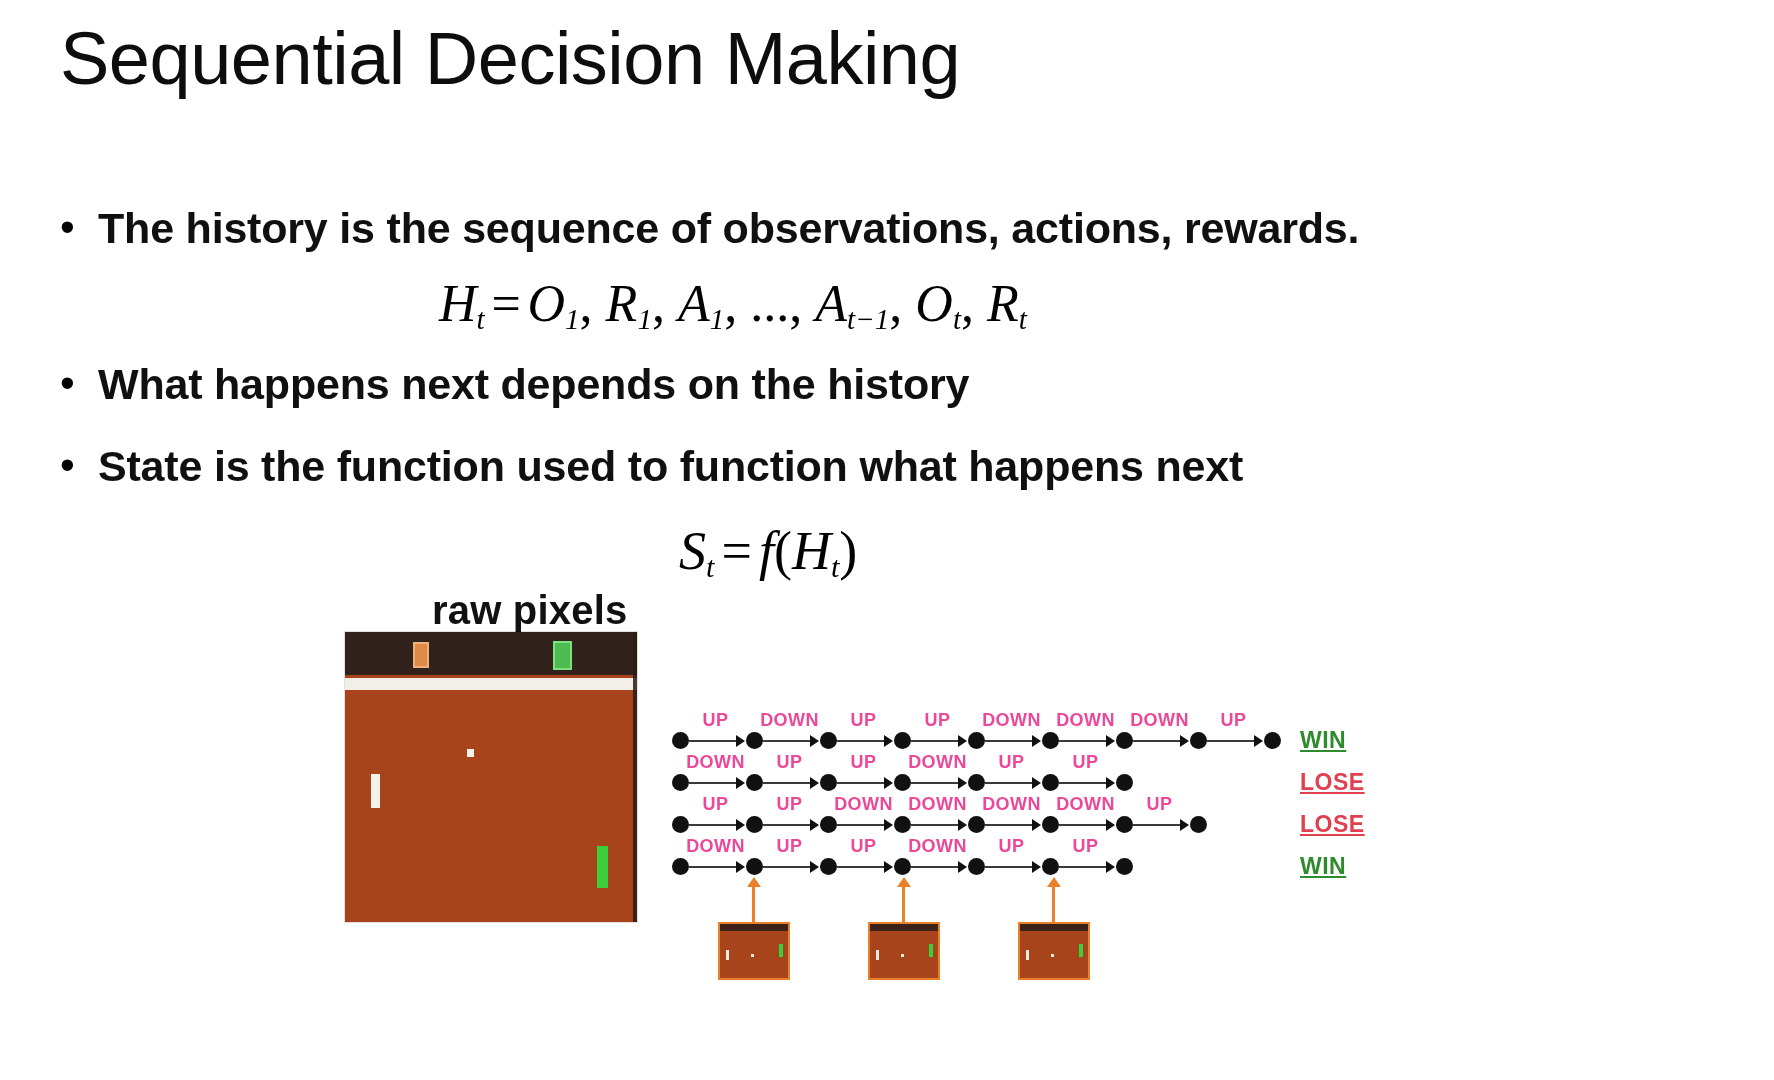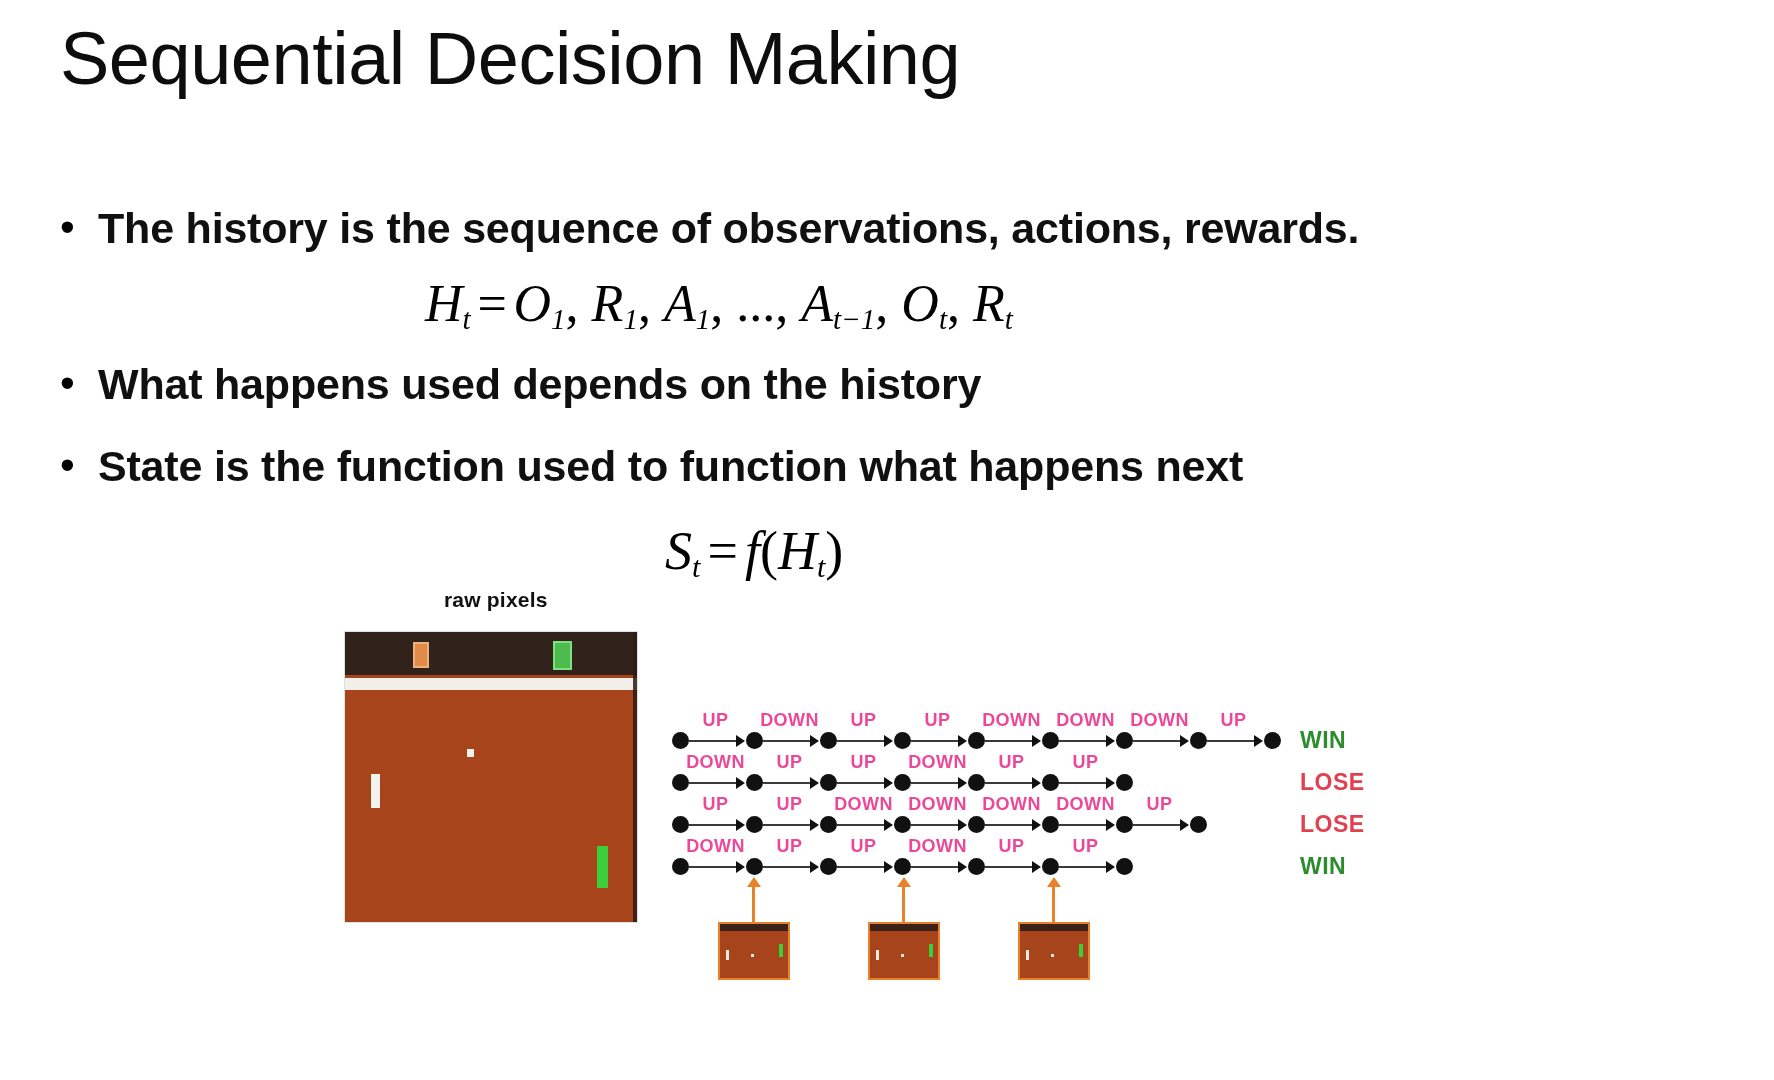--- a/index.html
+++ b/index.html
@@ -56,20 +56,21 @@
   #bullet-2 { top: 362px; }
   #bullet-3 { top: 444px; }
 
   
   .formula {
     position: absolute;
     font-family: "Liberation Serif", serif;
     font-style: italic;
     color: #000;
     white-space: nowrap;
+    margin-left: 14px;
   }
   #formula-history {
     left: 425px;
     top: 274px;
     font-size: 52px;
   }
   #formula-state {
     left: 665px;
     top: 520px;
     font-size: 54px;
@@ -83,23 +84,23 @@
   }
   .formula .op {
     font-style: normal;
     margin: 0 0.13em;
   }
   .formula .comma { font-style: normal; }
 
   
   #raw-pixels-label {
     position: absolute;
-    left: 444px;
+    left: 432px;
     top: 588px;
-    font-size: 21px;
+    font-size: 40px;
     font-weight: 600;
     color: #111;
     letter-spacing: 0.2px;
   }
 
   
   #pong-frame {
     position: absolute;
     left: 345px;
     top: 632px;
@@ -210,20 +211,21 @@
     transform: translateX(-50%);
     white-space: nowrap;
   }
   .seq-outcome {
     position: absolute;
     font-size: 23px;
     font-weight: 700;
     letter-spacing: 0.5px;
     top: 17px;
     white-space: nowrap;
+    text-decoration: underline;
   }
 
   
   .obs-thumb {
     position: absolute;
     width: 72px;
     height: 58px;
     background: #a8441c;
     border: 2px solid #e8812a;
     box-sizing: border-box;
@@ -275,21 +277,21 @@
   <span class="bullet-dot">•</span>
   <span class="bullet-text">The history is the sequence of observations, actions, rewards.</span>
 </div>
 
 <div class="formula" id="formula-history">
   <span>H<sub>t</sub><span class="op">=</span>O<sub>1</sub><span class="comma">,&nbsp;</span>R<sub>1</sub><span class="comma">,&nbsp;</span>A<sub>1</sub><span class="comma">,&nbsp;</span><span class="up">...</span><span class="comma">,&nbsp;</span>A<sub>t−1</sub><span class="comma">,&nbsp;</span>O<sub>t</sub><span class="comma">,&nbsp;</span>R<sub>t</sub></span>
 </div>
 
 <div class="bullet-row" id="bullet-2">
   <span class="bullet-dot">•</span>
-  <span class="bullet-text">What happens used depends on the history</span>
+  <span class="bullet-text">What happens next depends on the history</span>
 </div>
 
 <div class="bullet-row" id="bullet-3">
   <span class="bullet-dot">•</span>
   <span class="bullet-text">State is the function used to function what happens next</span>
 </div>
 
 <div class="formula" id="formula-state">
   <span>S<sub>t</sub><span class="op">=</span>f<span class="up">(</span>H<sub>t</sub><span class="up">)</span></span>
 </div>

